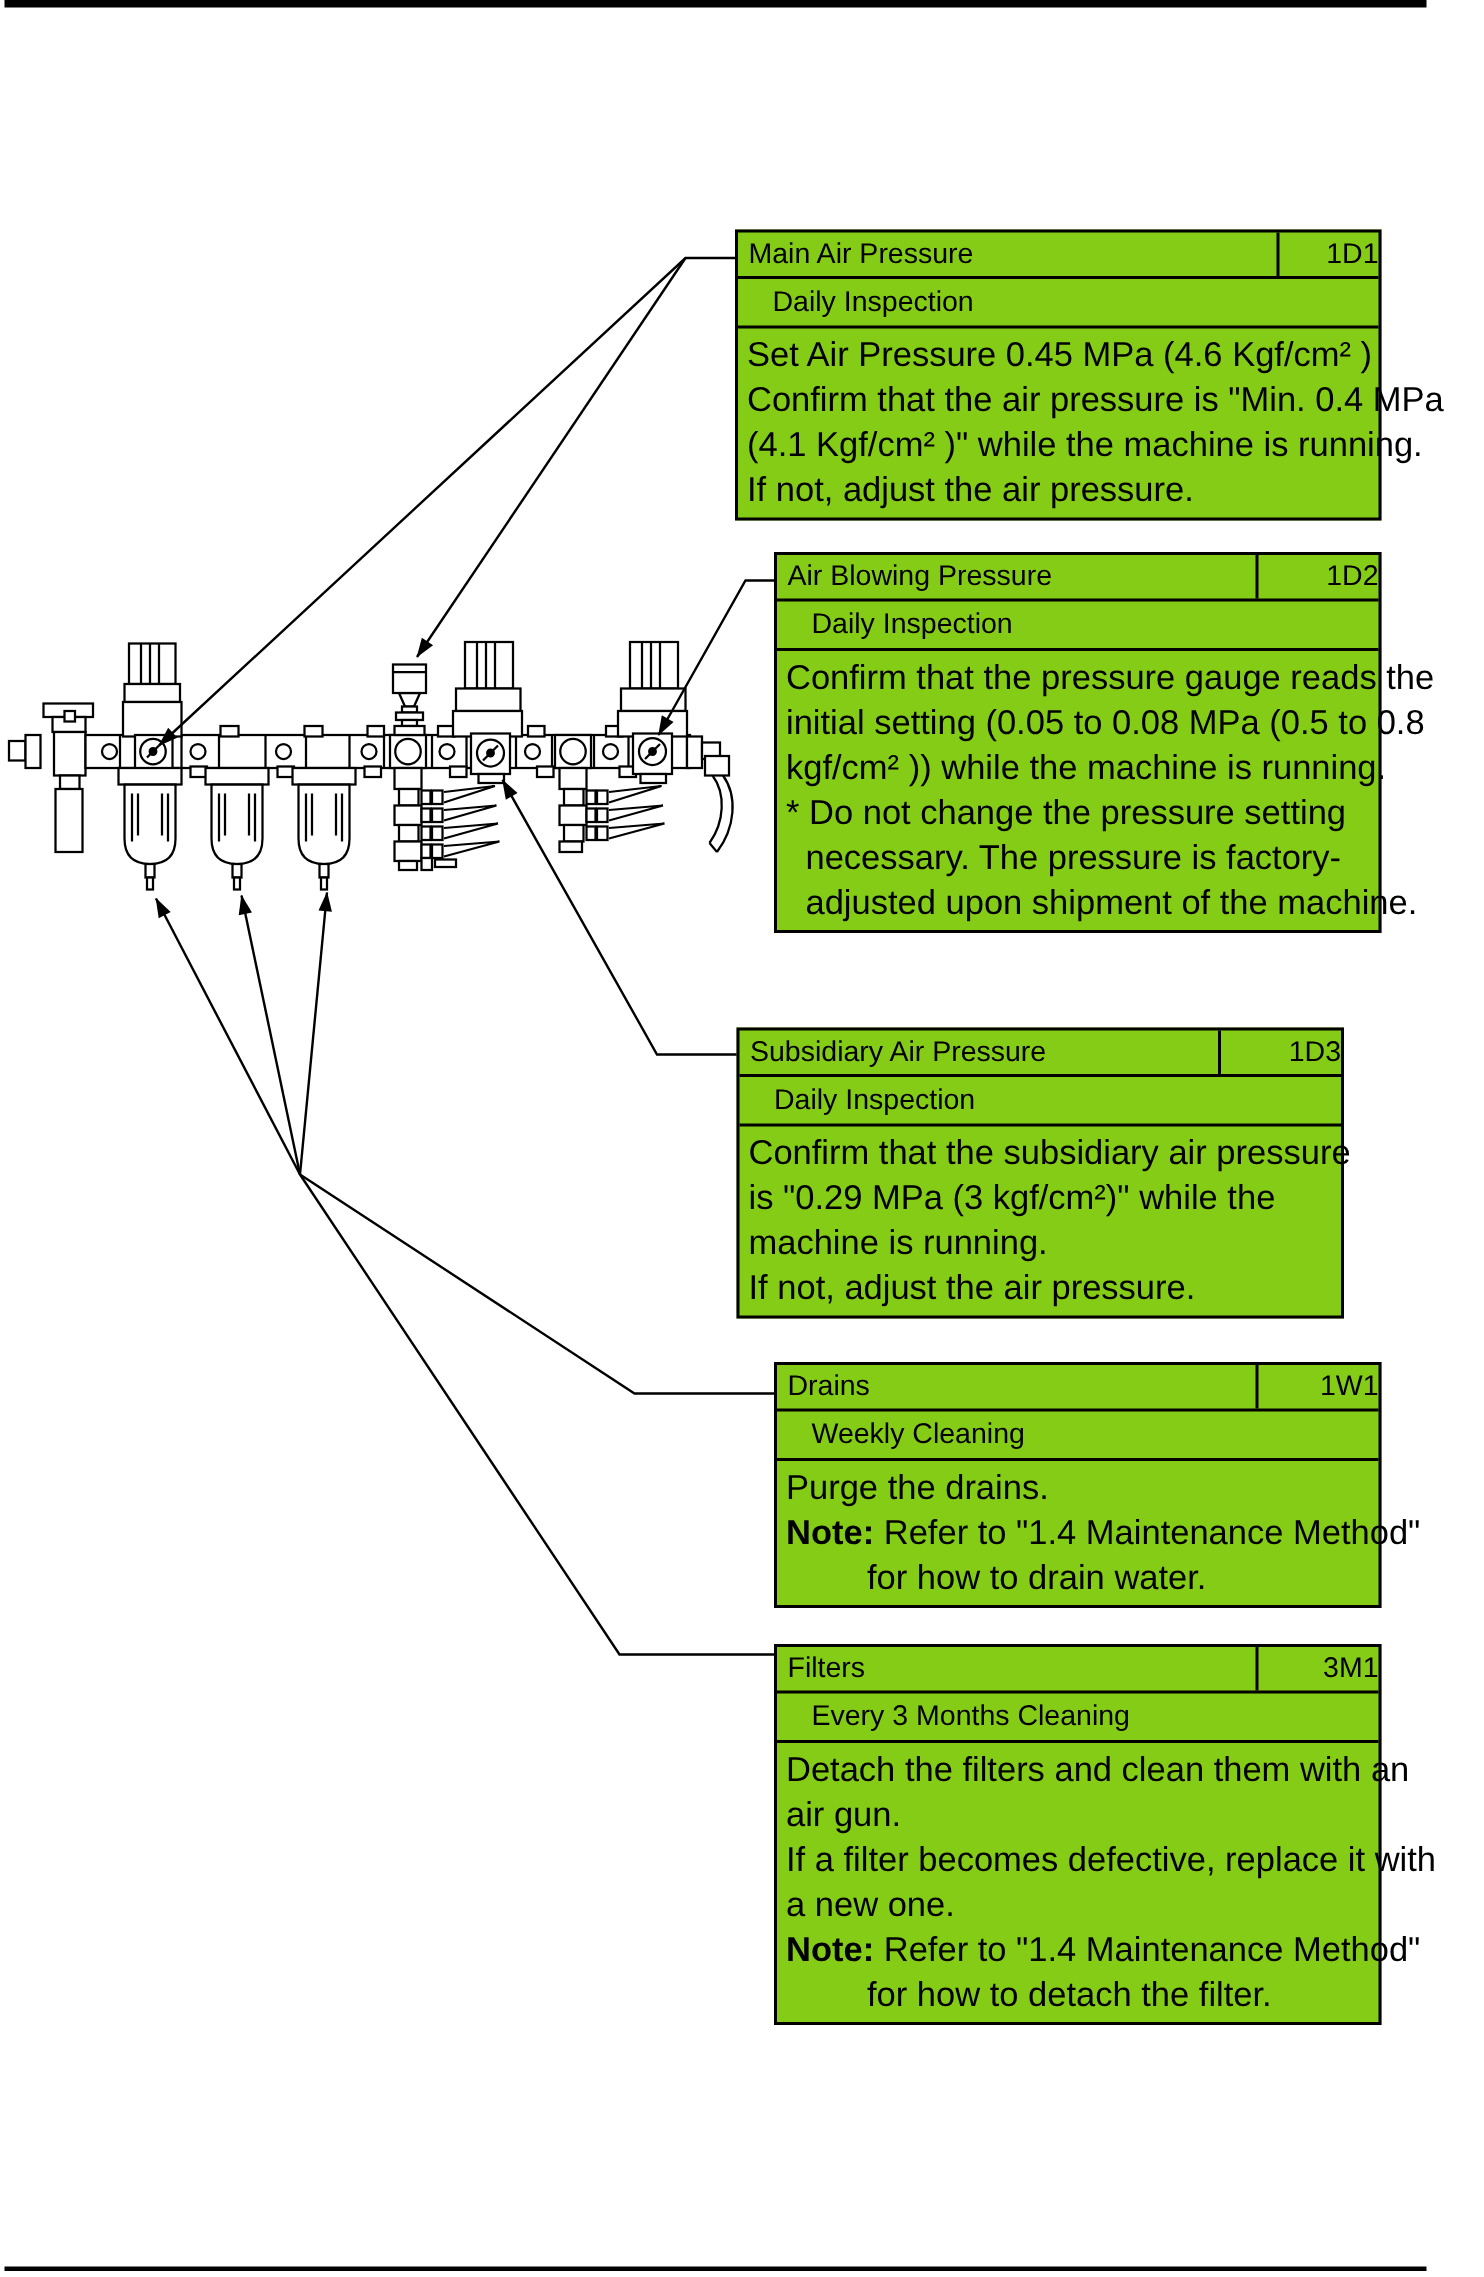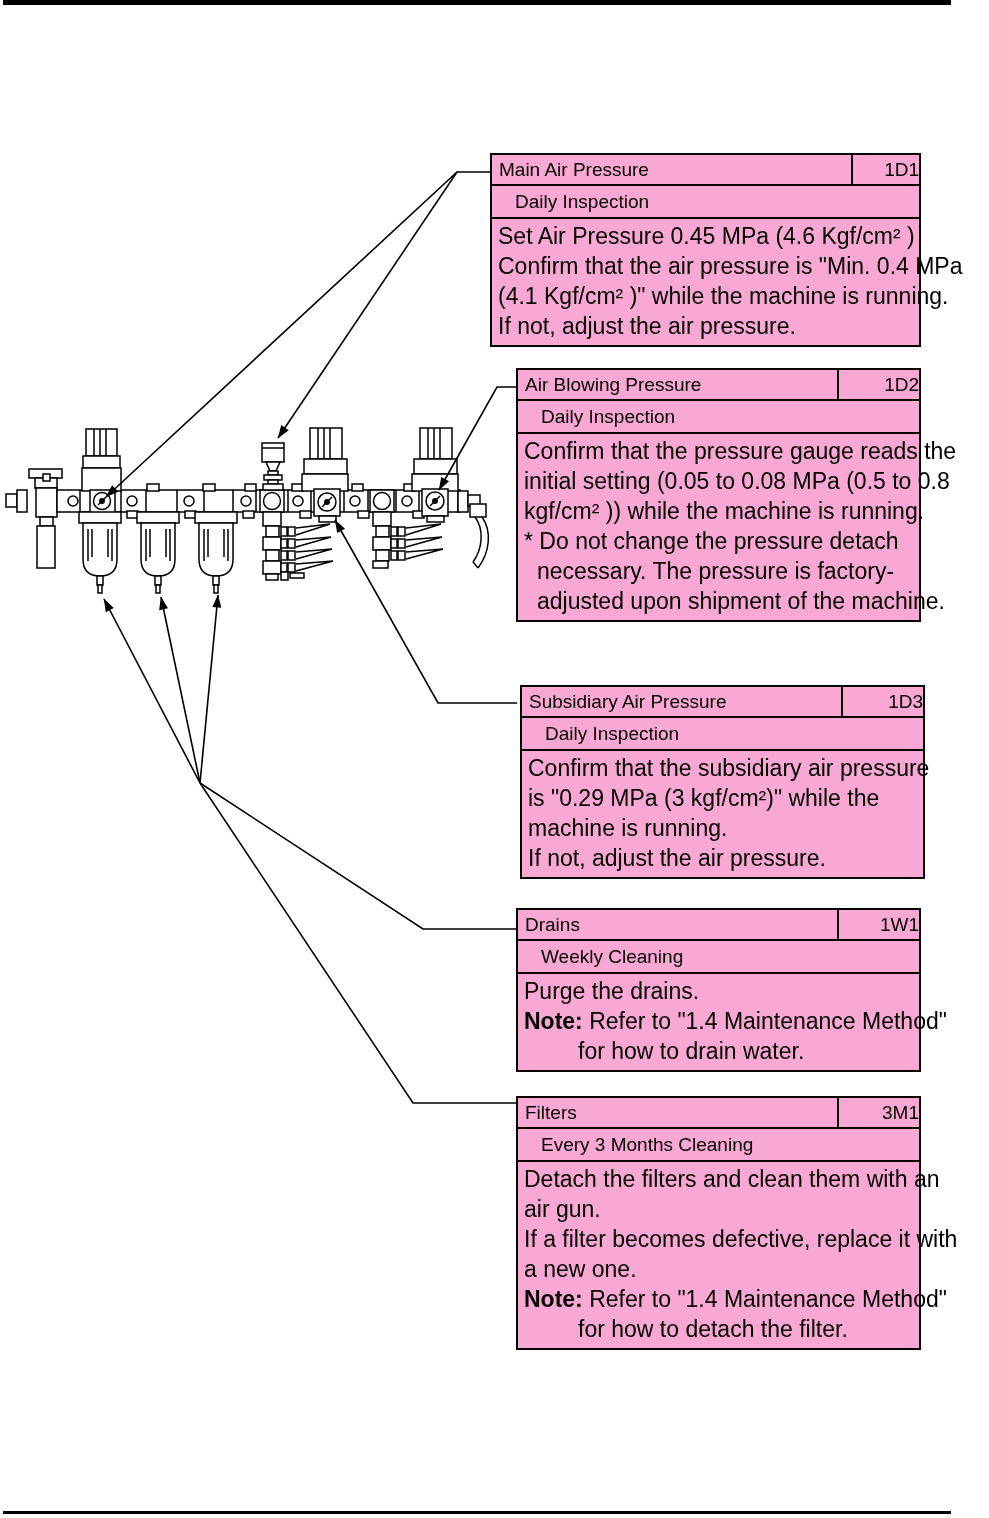--- a/index.html
+++ b/index.html
@@ -6,21 +6,21 @@
   body{
     width:989px;height:1518px;position:relative;background:#ffffff;
     font-family:"Liberation Sans", sans-serif;color:#000;
     overflow:hidden;
   }
   .rule{position:absolute;background:#000;}
   #top-rule{left:3px;top:0;width:948px;height:5px;}
   #bottom-rule{left:3px;top:1511px;width:948px;height:3px;}
   #diagram-svg{position:absolute;left:0;top:0;}
   .callout{
-    position:absolute;border:2px solid #000;background:#f9a8d4;
+    position:absolute;border:2px solid #000;background:#84cc16;
     font-size:19px;
   }
   .c-head{display:flex;border-bottom:2px solid #000;}
   .c-title{flex:1;height:29px;line-height:29px;padding-left:7px;white-space:pre;}
   .c-code{border-left:2px solid #000;height:29px;line-height:29px;text-align:right;}
   .c-sched{height:31px;line-height:31px;border-bottom:2px solid #000;padding-left:23px;white-space:pre;}
   .c-body{padding:2px 0 4px 6px;font-size:23px;}
   .ln{line-height:30px;white-space:pre;}
   .ln.indent{padding-left:13px;}
   .ln.note-cont{padding-left:54px;}
@@ -236,27 +236,27 @@
 <div class="callout" style="left:516px;top:368px;width:401px">
   <div class="c-head">
     <div class="c-title">Air Blowing Pressure</div>
     <div class="c-code" style="width:80px">1D2</div>
   </div>
   <div class="c-sched">Daily Inspection</div>
   <div class="c-body">
     <div class="ln">Confirm that the pressure gauge reads the</div>
     <div class="ln">initial setting (0.05 to 0.08 MPa (0.5 to 0.8</div>
     <div class="ln">kgf/cm² )) while the machine is running.</div>
-    <div class="ln">* Do not change the pressure detach</div>
+    <div class="ln">* Do not change the pressure setting</div>
     <div class="ln indent">necessary. The pressure is factory-</div>
     <div class="ln indent">adjusted upon shipment of the machine.</div>
   </div>
 </div>
 
-<div class="callout" style="left:520px;top:685px;width:401px">
+<div class="callout" style="left:491px;top:685px;width:401px">
   <div class="c-head">
     <div class="c-title">Subsidiary Air Pressure</div>
     <div class="c-code" style="width:80px">1D3</div>
   </div>
   <div class="c-sched">Daily Inspection</div>
   <div class="c-body">
     <div class="ln">Confirm that the subsidiary air pressure</div>
     <div class="ln">is "0.29 MPa (3 kgf/cm²)" while the</div>
     <div class="ln">machine is running.</div>
     <div class="ln">If not, adjust the air pressure.</div>

